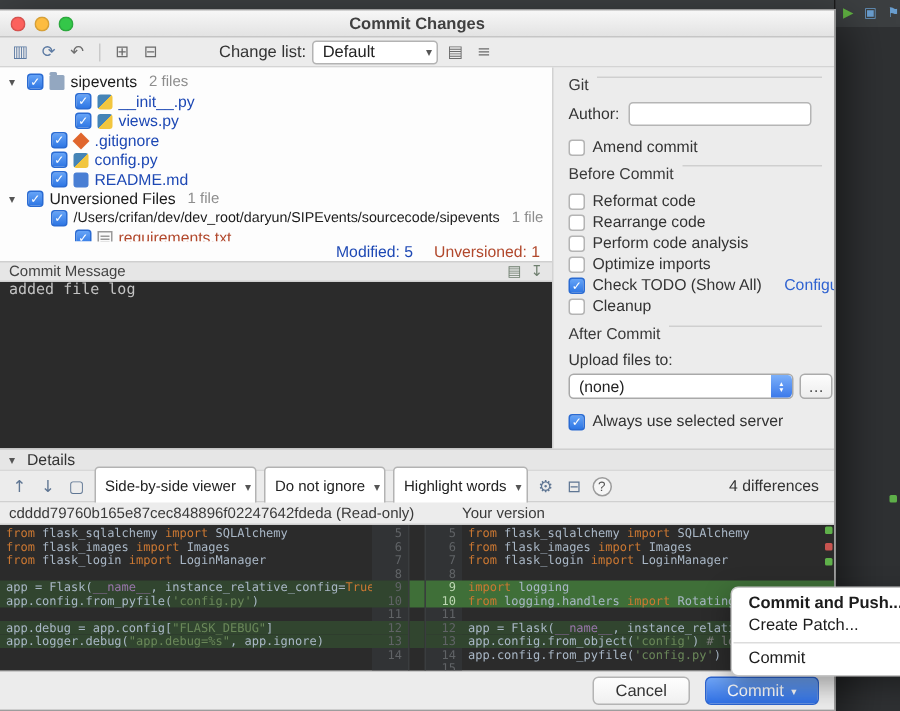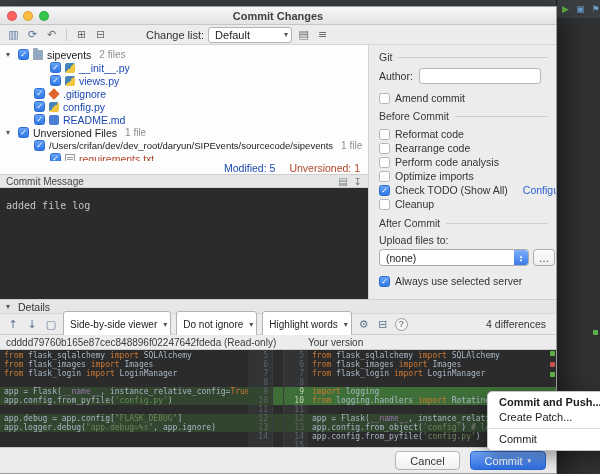--- a/index.html
+++ b/index.html
@@ -50,25 +50,25 @@
   .lbl.modified{color:#1d48b4}
   .lbl.unversioned{color:#b1482c}
   .lbl.path{font-size:9.5px}
   .sfx{color:#8d8d8d;font-size:10px;margin-left:4px}
   .status-row{height:13px;flex:none;display:flex;justify-content:flex-end;gap:14px;align-items:flex-end;padding-right:8px;font-size:10.5px;background:#fdfdfd}
   .st-mod{color:#1d48b4}
   .st-unv{color:#b1482c}
   .msg-header{height:14px;flex:none;background:#e6e6e6;border-top:1px solid #cfcfcf;border-bottom:1px solid #cfcfcf;display:flex;align-items:center;padding:0 6px;font-size:10px;color:#444}
   .msg-icons{margin-left:auto;display:flex;gap:6px}
   .mi{font-family:"DejaVu Sans",sans-serif;font-size:10px;color:#6f7f6f}
-  .msg-editor{flex:1;background:#2b2b2b;color:#c4c4c4;font:10px "DejaVu Sans Mono",monospace;padding:12px 6px}
+  .msg-editor{flex:1;background:#2b2b2b;color:#c4c4c4;font:10px "DejaVu Sans Mono",monospace;padding:0 6px}
 
   
   .right-panel{flex:1;border-left:1px solid #d2d2d2;padding:3px 0 0 10px;font-size:10.5px;background:#ececec;overflow:hidden}
-  .rp-header{display:flex;align-items:center;gap:6px;margin:3px 8px 5px 0;color:#3a3a3a}
+  .rp-header{display:flex;align-items:flex-start;gap:6px;margin:3px 8px 5px 0;color:#3a3a3a}
   .rule{flex:1;height:1px;background:#cfcfcf}
   .author-row{display:flex;align-items:center;gap:6px;margin:1px 0 7px}
   .author-input{width:122px;height:16px;background:#fff;border:1px solid #b5b5b5;border-radius:3px;font-size:10.5px;padding:0 4px;outline:none}
   .opt-row{display:flex;align-items:center;gap:5px;height:14px;white-space:nowrap}
   .opt-link{color:#2f62d0;margin-left:10px}
   .mt6{margin-top:6px}
   .upload-label{margin:5px 0 3px;color:#333}
   .sel-row{display:flex;align-items:center;gap:4px}
   .mselect{width:150px;height:17px;background:#fff;border:1px solid #a9a9a9;border-radius:3.5px;display:flex;align-items:center;padding-left:6px;position:relative;color:#222}
   .mcap{position:absolute;right:0;top:0;bottom:0;width:14px;background:linear-gradient(#7cb0fa,#3b79ea);border-radius:0 3px 3px 0;display:flex;flex-direction:column;align-items:center;justify-content:center;color:#fff;font-size:5px;line-height:4px;font-family:"DejaVu Sans",sans-serif}

